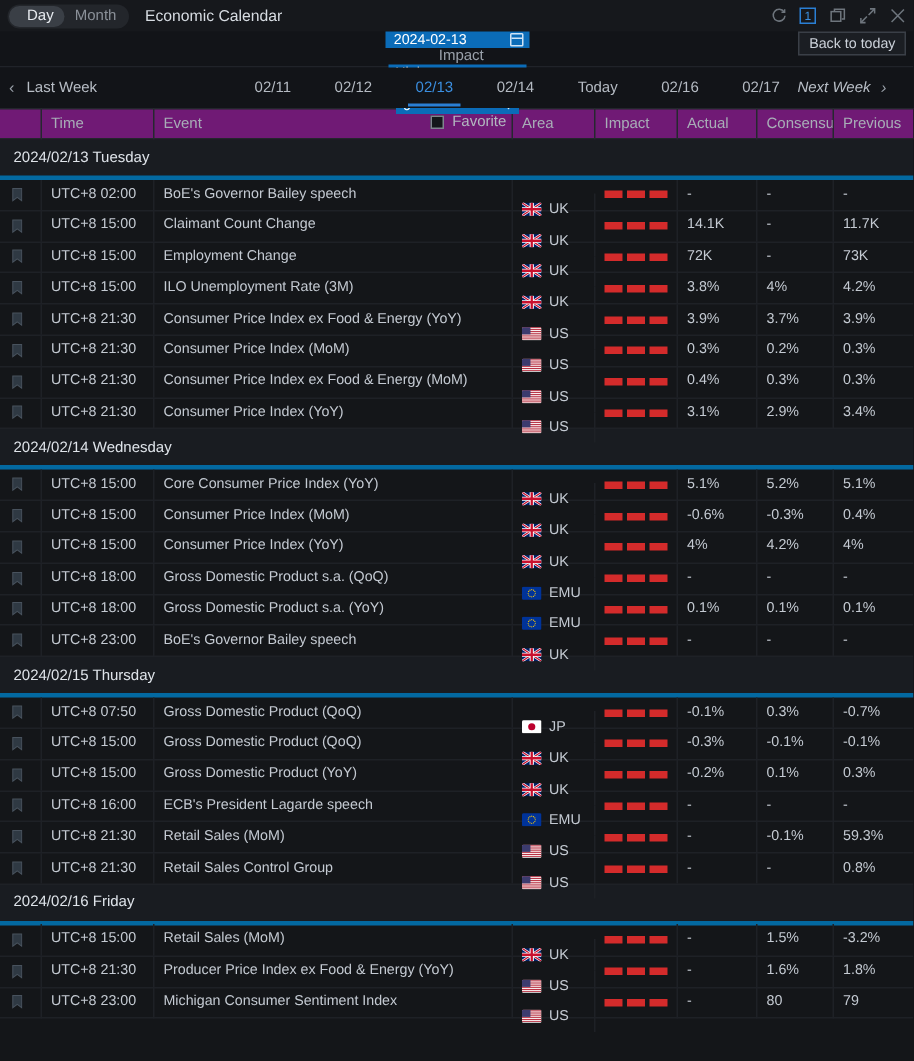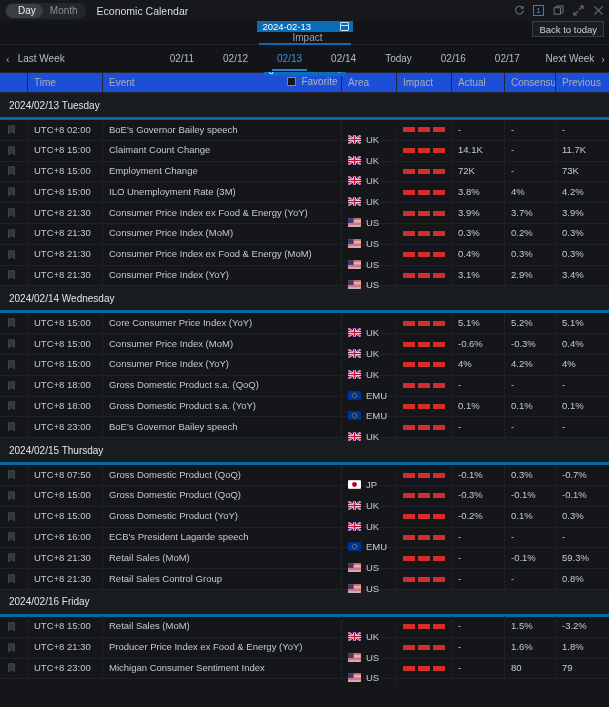--- a/index.html
+++ b/index.html
@@ -116,42 +116,42 @@
   
   .weeknav {
     height: 27px; display: flex; align-items: center;
     background: #121418;
     padding: 0 6px;
     position: relative;
   }
   .wk-btn { display: flex; align-items: center; font-size: 10px; color: #b8bec6; cursor: pointer; }
   .wk-btn .chev { font-size: 11px; color: #9aa1aa; }
   .wk-btn.left .chev { margin-right: 8px; }
-  .wk-btn.right { position: absolute; right: 4px; }
+  .wk-btn.right { position: absolute; right: 18px; font-style: italic; }
   .wk-btn.right .chev { margin-left: 7px; }
   .day-tabs { display: flex; align-items: center; margin-left: 98px; height: 27px; }
   .day-tab {
     font-size: 10px; color: #b5bbc3;
     padding: 0 7px; height: 27px;
     display: flex; align-items: center;
     position: relative; cursor: pointer;
     margin-right: 15px;
   }
   .day-tab:last-child { margin-right: 0; }
   .day-tab.active { color: #3b8fe0; }
   .day-tab.active:after {
     content:""; position: absolute; left: 2px; right: 2px; bottom: 1px;
     height: 2px; background: #2a7fd4;
   }
 
   
   .thead {
     display: flex; align-items: center;
     height: 21px;
-    background: #1d4ed8;
+    background: #701a75;
     border-top: 1px solid #23262c;
     border-bottom: 1px solid #23262c;
     font-size: 10px; color: #a8aeb7;
   }
   .tbody { background: #141619; }
   .c-fav   { width: 28px; flex: none; }
   .c-time  { width: 75px; flex: none; }
   .c-event { flex: 1 1 auto; min-width: 0; }
   .c-area  { width: 55px; flex: none; }
   .c-imp   { width: 55px; flex: none; }

